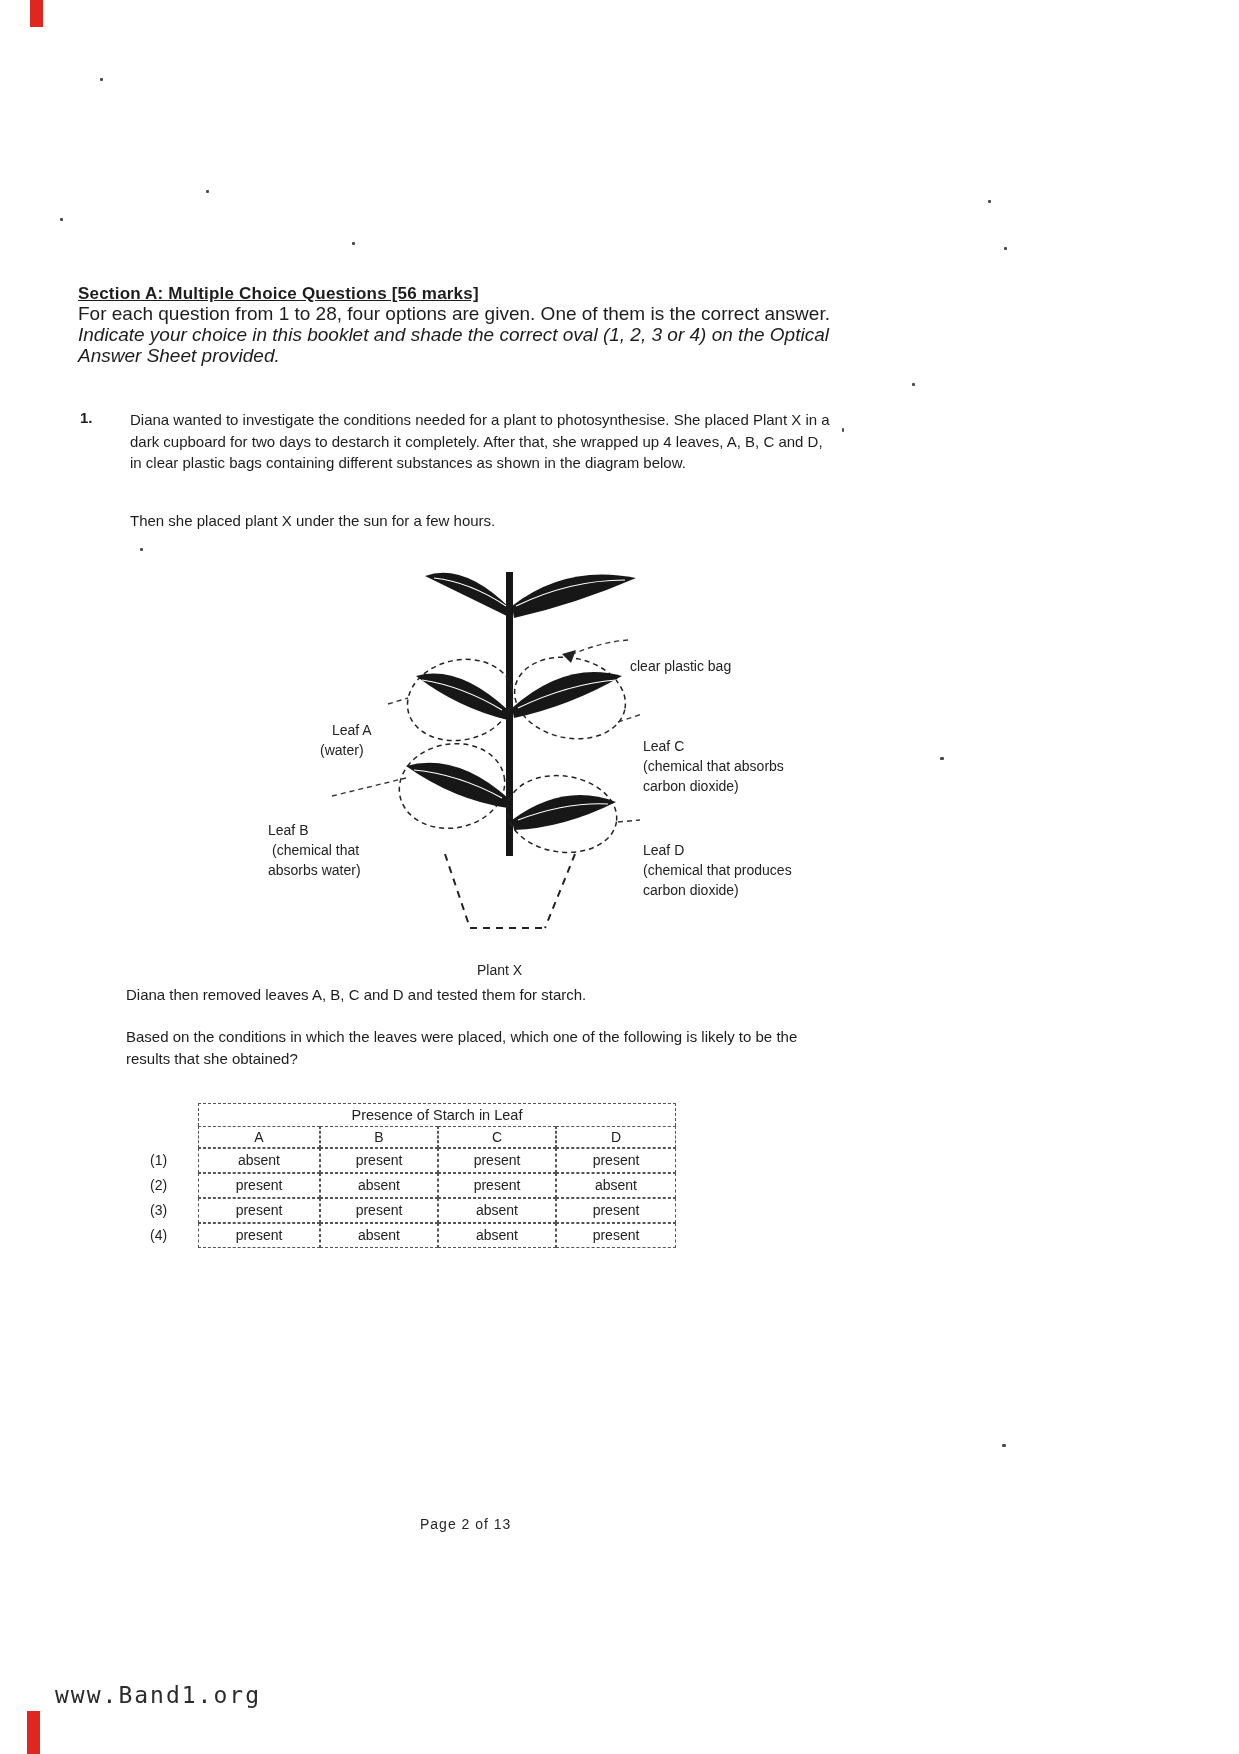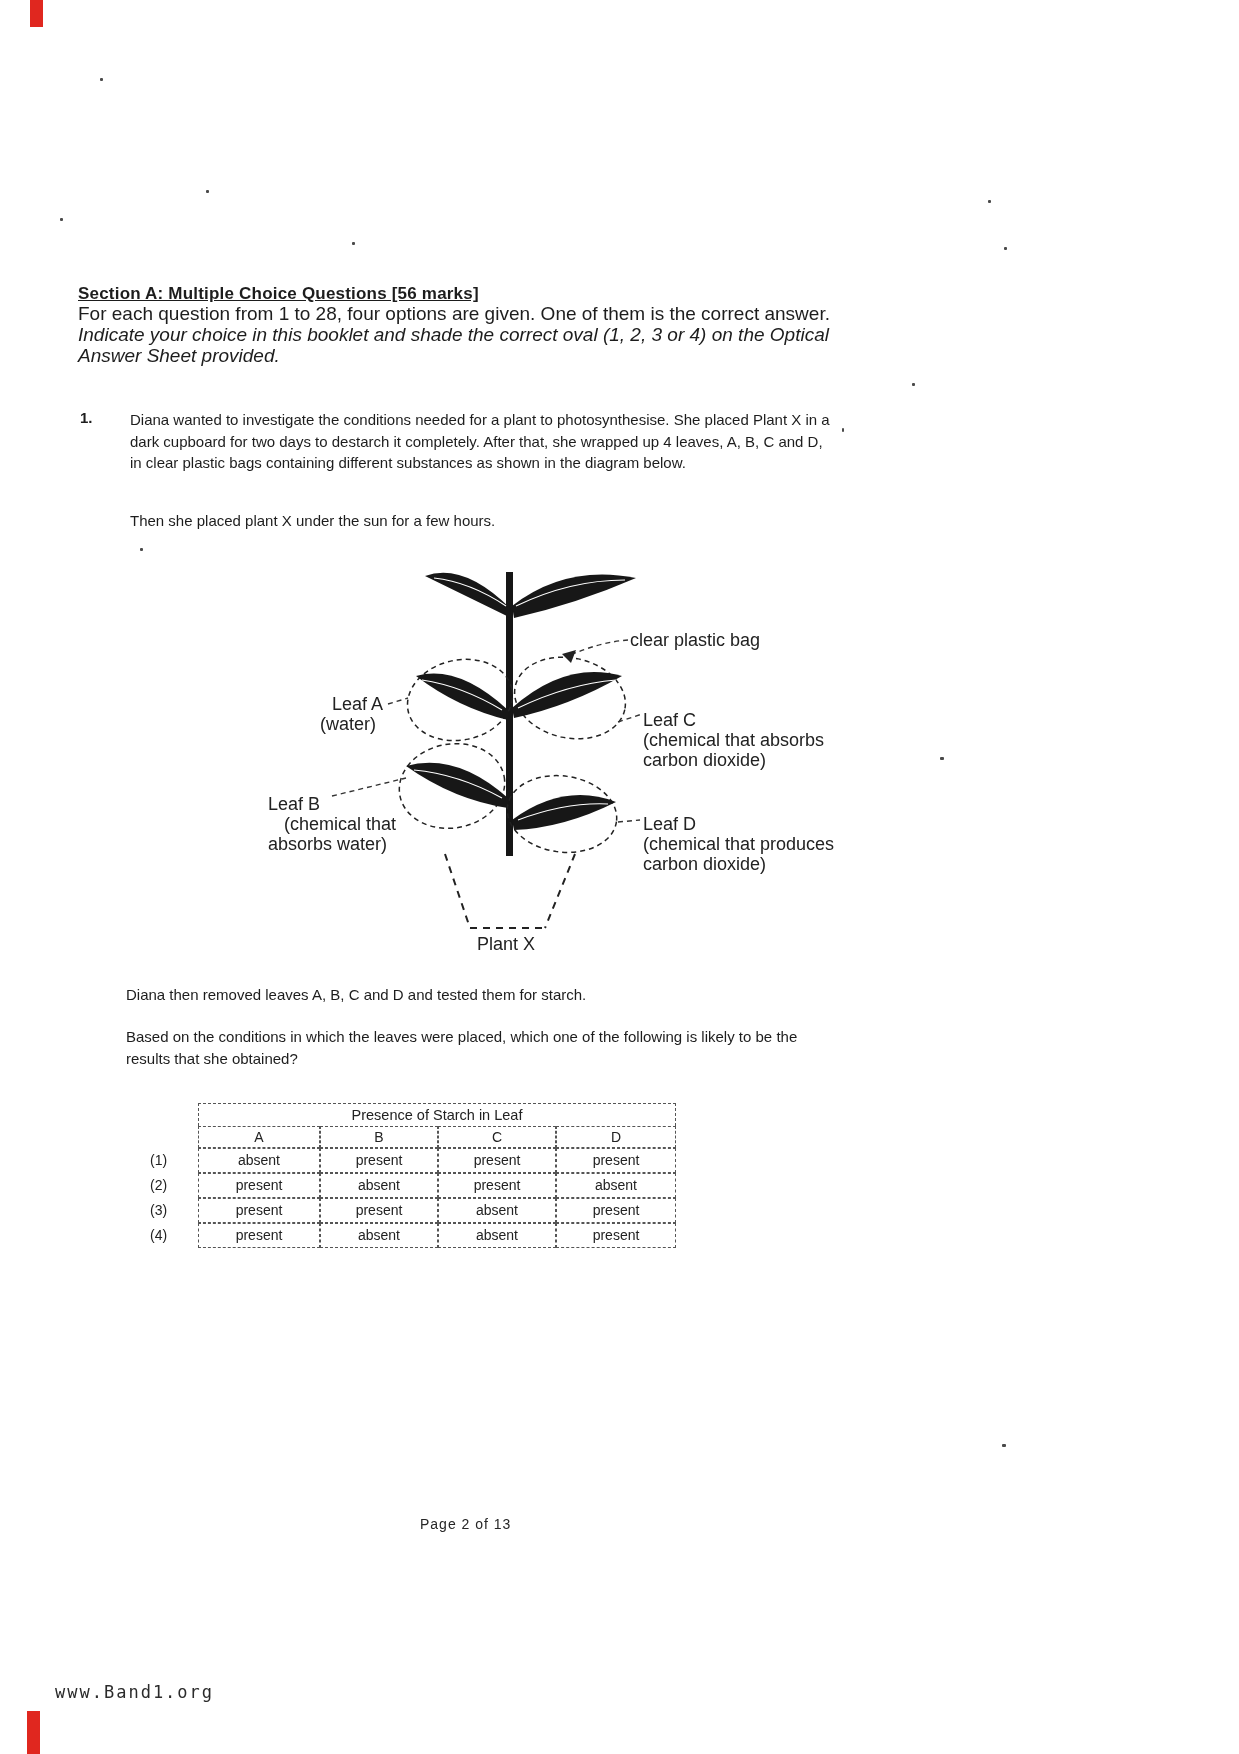--- a/index.html
+++ b/index.html
@@ -17,21 +17,21 @@
   .red-mark{position:absolute;background:#e0271f;}
   .section-title{
     font-size:17px;font-weight:bold;text-decoration:underline;
     letter-spacing:0.2px;white-space:nowrap;
   }
   .instructions{font-size:19px;line-height:21px;width:762px;margin:0;}
   .instructions .it{font-style:italic;}
   .q-number{font-size:15px;font-weight:bold;}
   .q-body{font-size:15px;line-height:21.5px;width:700px;margin:0;}
   .q-line{font-size:15px;white-space:nowrap;}
-  .diag-label{font-size:18px;line-height:20px;white-space:nowrap;color:#222;}
+  .diag-label{font-size:14px;line-height:20px;white-space:nowrap;color:#222;margin-top:26px;}
   .qtable{
     position:absolute;display:grid;
     grid-template-columns:50px 122px 118px 118px 120px;
     grid-auto-rows:min-content;
     font-size:14px;color:#222;
   }
   .qtable .lbl{
     border:none;display:flex;align-items:center;height:23px;
     padding-left:2px;
   }
@@ -42,21 +42,21 @@
   }
   .qtable .chead{
     border:1px dashed #555;text-align:center;height:20px;line-height:20px;
   }
   .qtable .cell{
     border:1px dashed #555;text-align:center;height:23px;line-height:23px;
   }
   .footer-text{font-size:14px;letter-spacing:1px;color:#262626;}
   .watermark{
     font-family:"DejaVu Sans Mono", monospace;
-    font-size:17px;color:#2b2b2b;letter-spacing:2px;
+    font-size:23px;color:#2b2b2b;letter-spacing:2px;
   }
   .speck{position:absolute;background:#4a4a4a;border-radius:1px;}
 </style>
 </head>
 <body>
 
 <div class="page">
 
   <div class="red-mark" style="left:30px;top:0;width:13px;height:27px;"></div>
   <div class="red-mark" style="left:27px;top:1711px;width:13px;height:43px;"></div>
@@ -142,21 +142,21 @@
     <div class="abs diag-label" style="left:630px;top:630px;">clear plastic bag</div>
 
     <div class="abs diag-label" style="left:332px;top:694px;">Leaf A</div>
     <div class="abs diag-label" style="left:320px;top:714px;text-align:right;">(water)</div>
 
     <div class="abs diag-label" style="left:643px;top:710px;">Leaf C</div>
     <div class="abs diag-label" style="left:643px;top:730px;">(chemical that absorbs</div>
     <div class="abs diag-label" style="left:643px;top:750px;">carbon dioxide)</div>
 
     <div class="abs diag-label" style="left:268px;top:794px;">Leaf B</div>
-    <div class="abs diag-label" style="left:284px;top:814px;">(chemical that</div>
+    <div class="abs diag-label" style="left:272px;top:814px;">(chemical that</div>
     <div class="abs diag-label" style="left:268px;top:834px;">absorbs water)</div>
 
     <div class="abs diag-label" style="left:643px;top:814px;">Leaf D</div>
     <div class="abs diag-label" style="left:643px;top:834px;">(chemical that produces</div>
     <div class="abs diag-label" style="left:643px;top:854px;">carbon dioxide)</div>
 
     <div class="abs diag-label" style="left:477px;top:934px;text-align:center;">Plant X</div>
 
     <div class="abs q-line" style="left:126px;top:986px;">Diana then removed leaves A, B, C and D and tested them for starch.</div>
     <p class="abs q-body" style="left:126px;top:1026px;width:700px;">Based on the conditions in which the leaves were placed, which one of the following is likely to be the results that she obtained?</p>

